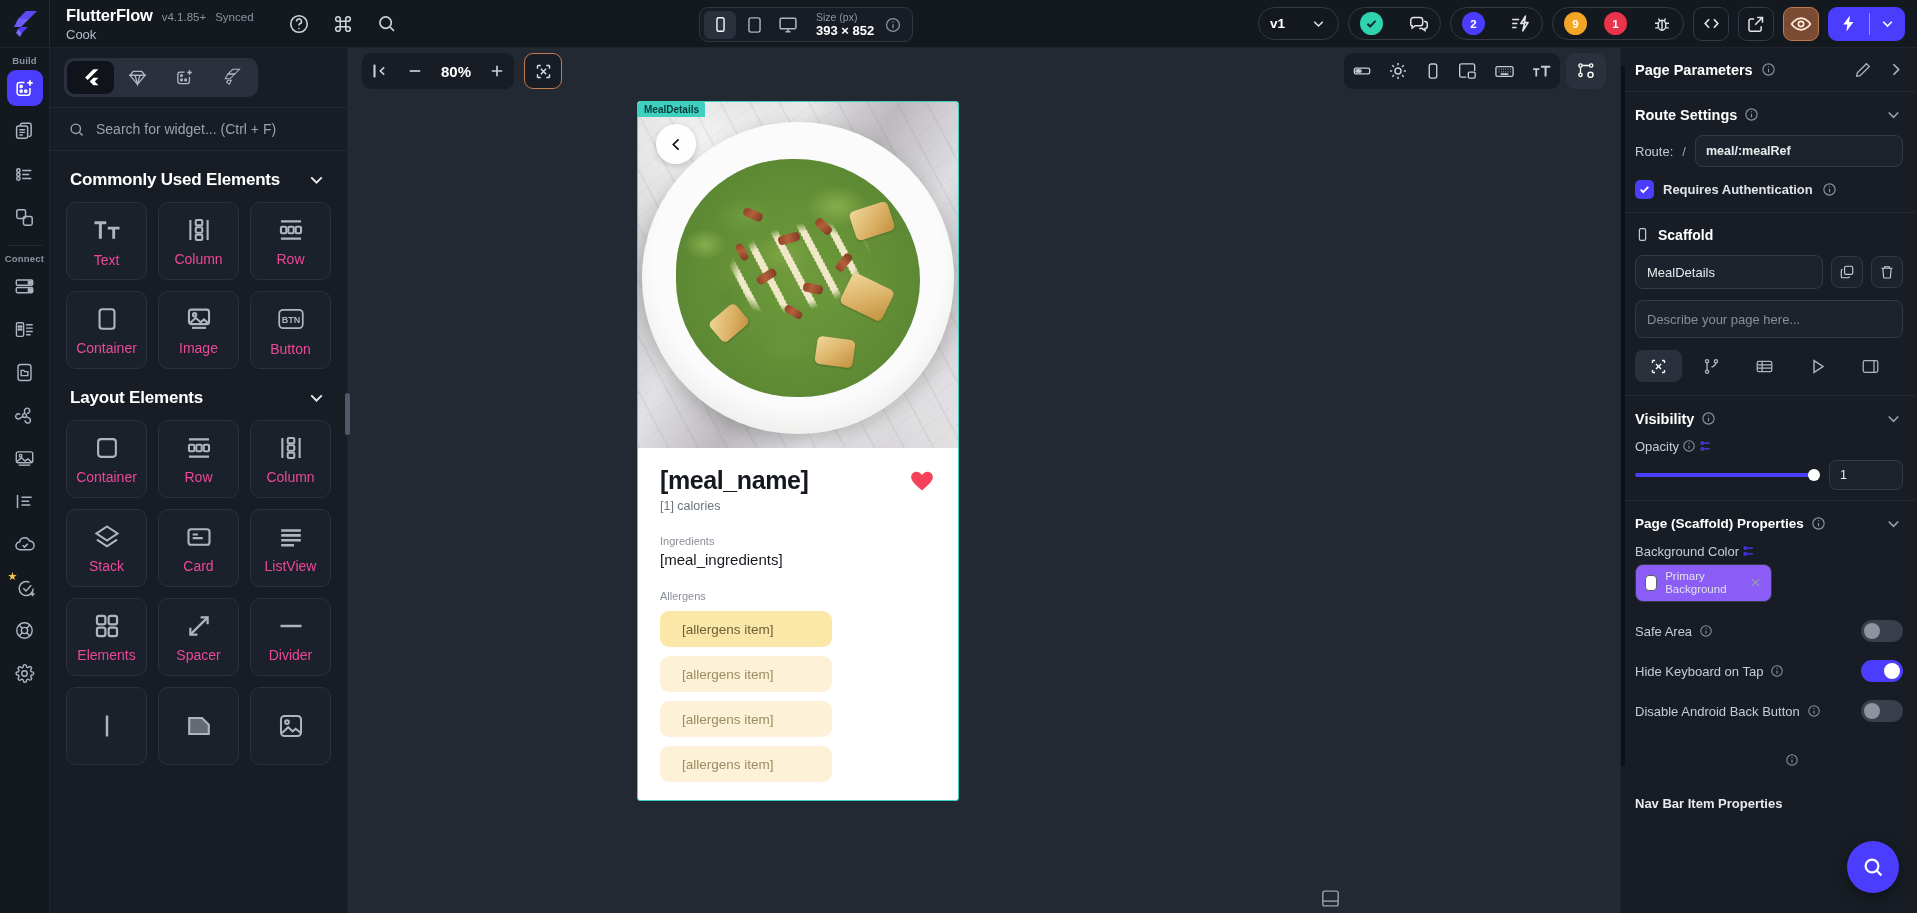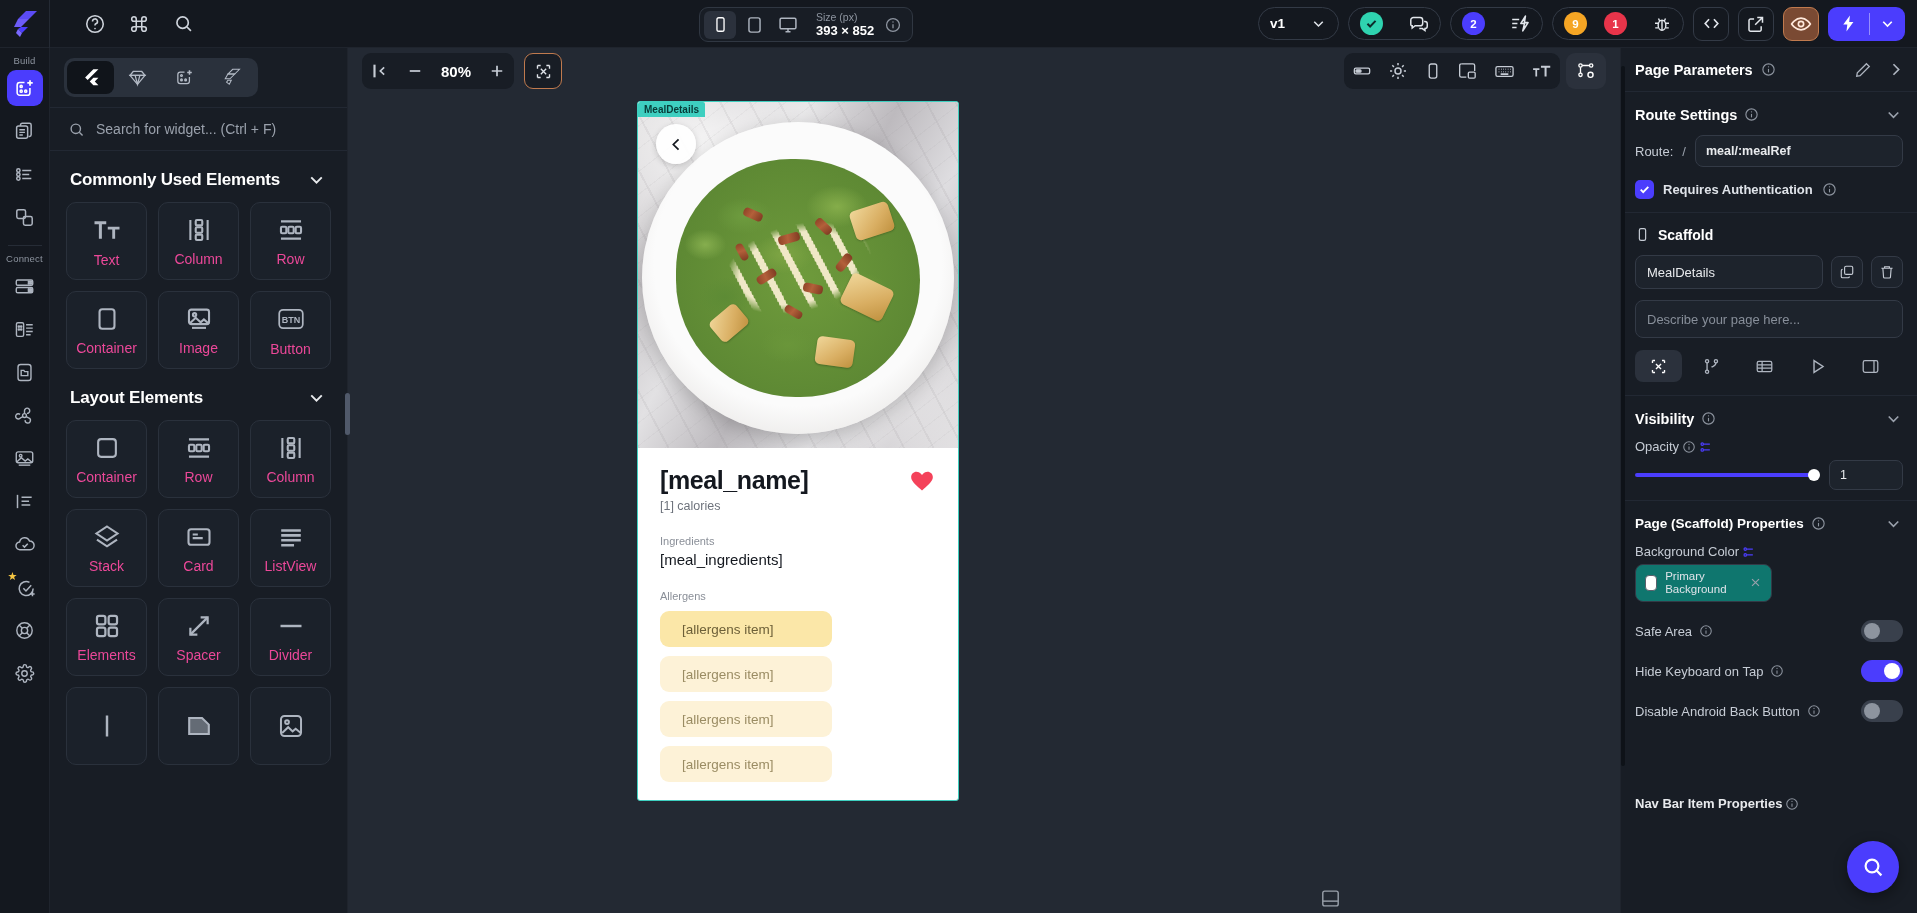--- a/index.html
+++ b/index.html
@@ -88,21 +88,21 @@
   
   .body { flex: 1; display: flex; min-height: 0; }
 
   
   .rail {
     width: 50px; min-width: 50px; background: #14181f;
     display: flex; flex-direction: column; align-items: center;
     padding-top: 7px; border-right: 1px solid #1f242d;
     overflow: hidden;
   }
-  .rail-head { font-size: 9.5px; color: #8d949f; font-weight: normal; margin-bottom: 4px; letter-spacing: .2px; }
+  .rail-head { font-size: 9.5px; color: #8d949f; font-weight: bold; margin-bottom: 4px; letter-spacing: .2px; }
   .rail-item {
     width: 36px; height: 36px; border-radius: 9px; margin-bottom: 7px;
     display: flex; align-items: center; justify-content: center;
     color: #aeb5c0; cursor: pointer; position: relative;
   }
   .rail-item.active { background: #4b3dfd; color: #fff; }
   .rail-sep { width: 34px; height: 1px; background: #262c36; margin: 3px 0 7px; }
   .star-badge { position:absolute; left:1px; top:1px; font-size: 11px; color:#f5c542; }
 
   
@@ -296,34 +296,34 @@
     display: flex; align-items: center; padding: 0 11px; font-size: 13px; color: #878e99;
     margin-bottom: 12px; cursor: text;
   }
   .tabrow { display: flex; gap: 6px; padding-bottom: 13px; }
   .tabbtn {
     width: 47px; height: 32px; border-radius: 8px; display:flex; align-items:center; justify-content:center;
     color:#aeb5c0; cursor:pointer;
   }
   .tabbtn.active { background: #2b313c; color:#fff; }
   .prop-row {
-    display: flex; align-items: flex-end; gap: 3px; padding: 9px 0;
+    display: flex; align-items: flex-start; gap: 3px; padding: 9px 0;
   }
   .prop-lbl { font-size: 13px; color: #c6ccd5; }
   .prop-lbl.b { font-weight: bold; color: #e8eaed; margin-top: 43px; }
   .slider-wrap { display:flex; align-items:center; gap:11px; padding-bottom: 10px; }
   .slider { flex:1; height: 4px; background:#4b3dfd; border-radius:2px; position:relative; }
   .slider-knob { position:absolute; right:-2px; top:-4px; width:12px; height:12px; background:#fff; border-radius:50%; }
   .num-box {
     width: 74px; height: 30px; border:1px solid #333a46; border-radius:7px; background:#1d232c;
     display:flex; align-items:center; padding:0 10px; font-size:12.5px; color:#e8eaed; cursor:text;
   }
   .color-chip {
     display:flex; align-items:center; gap:8px; height: 38px; border:1px solid #333a46; border-radius:8px;
-    background:#0f766e; padding: 0 9px; width: 137px; margin: 5px 0 9px 0; cursor:pointer;
+    background:#8b5cf6; padding: 0 9px; width: 137px; margin: 5px 0 9px 0; cursor:pointer;
   }
   .chip-swatch { width: 16px; height: 16px; border-radius: 4px; background: #fff; border: 1px solid #5a616c; }
   .chip-lbl { font-size: 11.5px; color: #dfe3e9; line-height: 1.15; }
   .chip-x { margin-left: auto; color: #9aa1ac; font-size: 15px; }
   .toggle-row { display:flex; align-items:center; gap:7px; padding: 9px 0; }
   .toggle { margin-left:auto; width:42px; height:22px; border-radius:11px; background:#39404c; position:relative; cursor:pointer; }
   .toggle.on { background:#4b3dfd; }
   .toggle-knob { position:absolute; top:3px; left:3px; width:16px; height:16px; border-radius:50%; background:#8d949f; }
   .toggle.on .toggle-knob { left:23px; background:#fff; }
   .fab {
@@ -339,20 +339,28 @@
 <div class="app">
 
   <div class="topbar">
     <div class="logo-cell">
       <svg class="ff-logo" viewBox="0 0 26 28">
         <path d="M14 1 L25 1 L17 9 L6 9 Z" fill="#5b4bf5"></path>
         <path d="M6 9 L17 9 L9 17 L2 17 Z" fill="#6d5cf7"></path>
         <path d="M9 17 L16 17 L10 23 L6 19 Z" fill="#4b3dfd"></path>
         <path d="M6 19 L10 23 L8 27 L4 23 Z" fill="#7a69ff"></path>
       </svg>
+    </div>
+    <div class="title-block">
+      <div class="title-row">
+        <span class="app-title">FlutterFlow</span>
+        <span class="app-ver">v4.1.85+</span>
+        <span class="app-sync">Synced</span>
+      </div>
+      <div class="proj-name">Cook</div>
     </div>
 
     <div class="topbar-left-icons">
       <div class="tb-icon-btn">
         <svg width="22" height="22" viewBox="0 0 24 24" fill="none" stroke="currentColor" stroke-width="1.7">
           <circle cx="12" cy="12" r="9"></circle>
             <path d="M9.3 9.2a2.7 2.7 0 1 1 3.6 2.5c-.6.3-.9.9-.9 1.6v.4"></path>
             <circle cx="12" cy="17" r=".9" fill="currentColor" stroke="none"></circle>
         </svg>
       </div>

